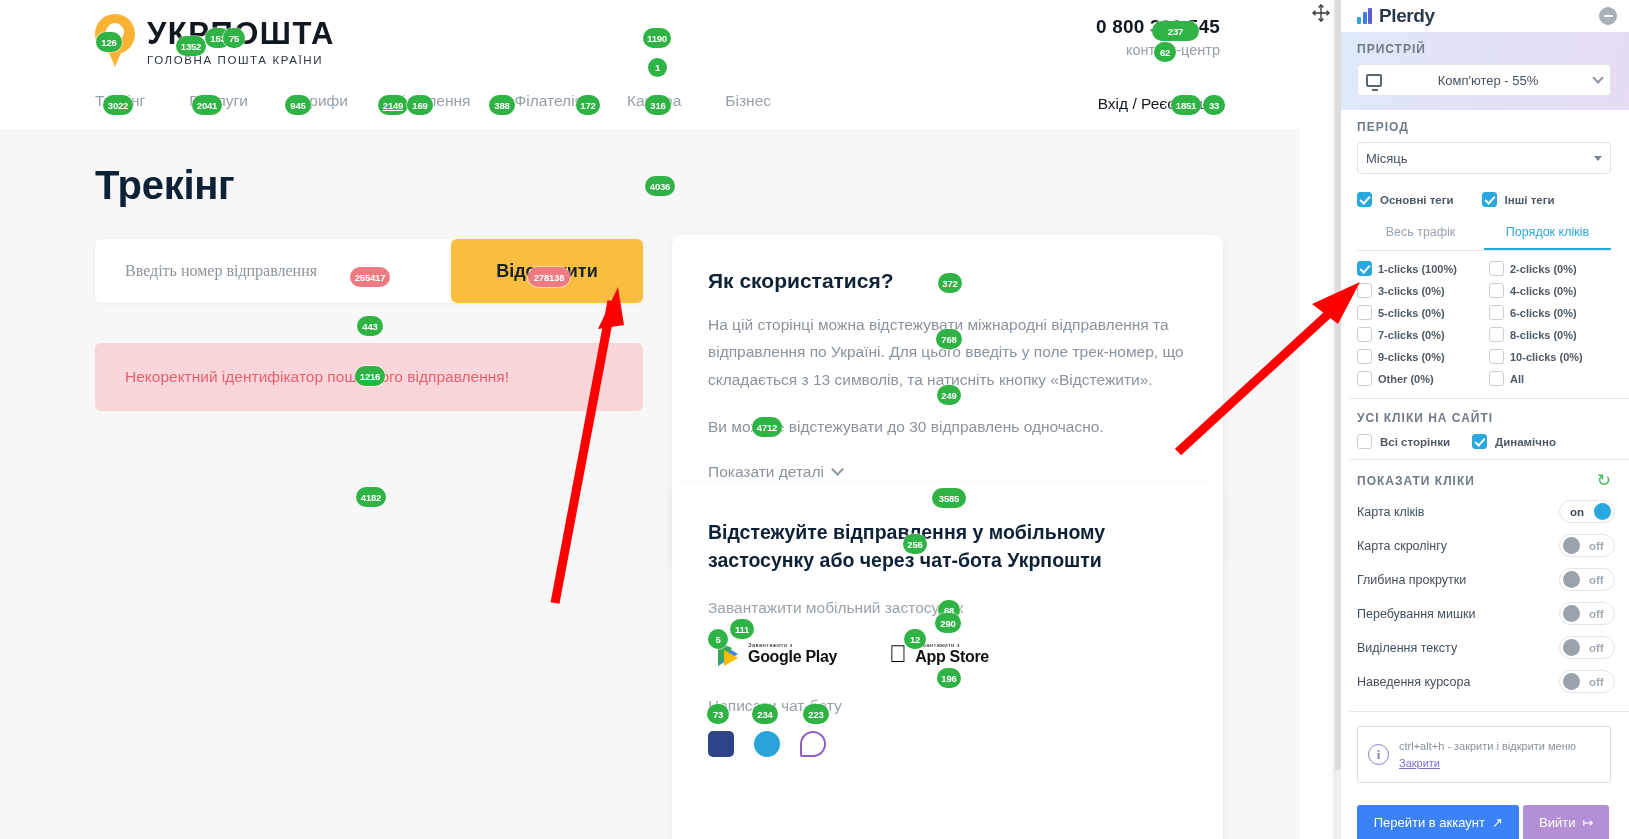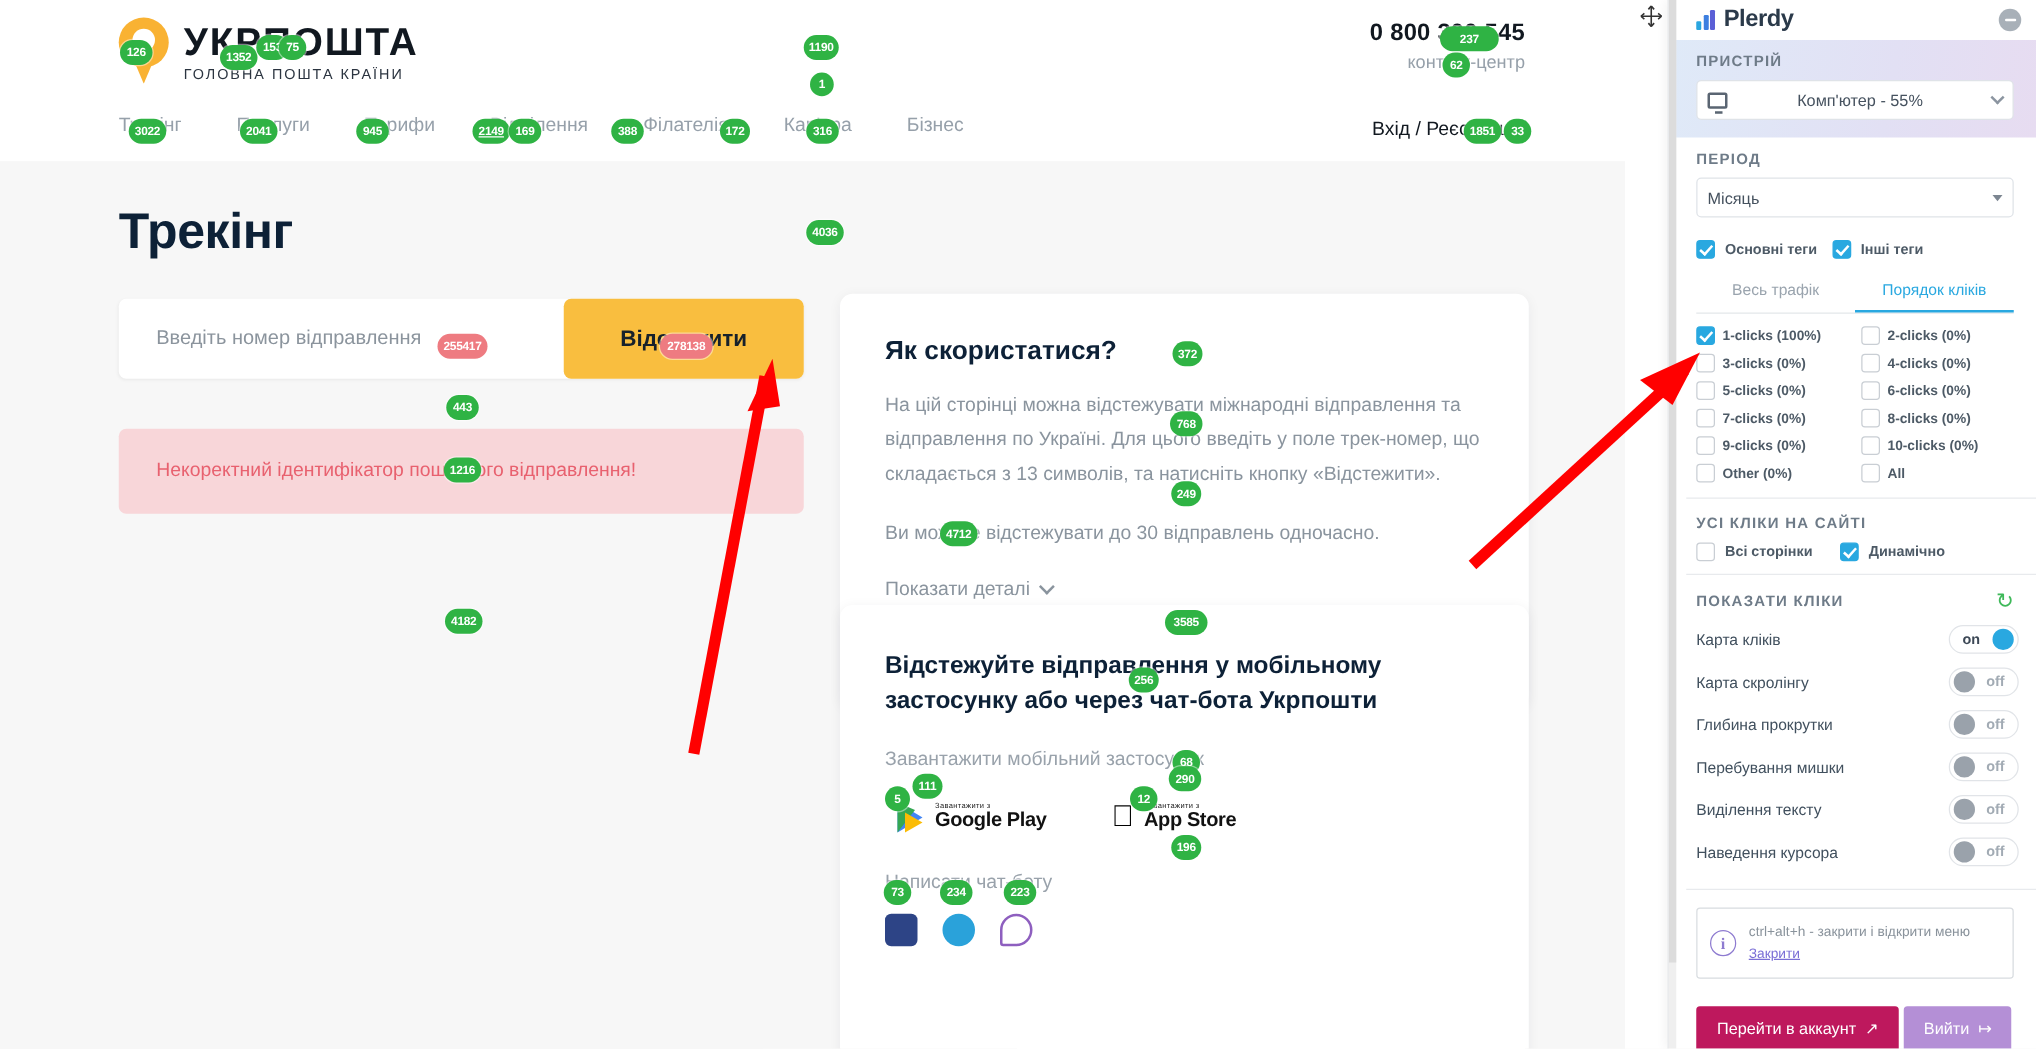--- a/index.html
+++ b/index.html
@@ -58,21 +58,21 @@
   }
 
   
   #track-form {
     position:absolute; left:95px; top:110px; width:548px; height:64px;
     background:#ffffff; border-radius:6px; box-shadow:0 1px 3px rgba(0,0,0,.06);
     display:flex; align-items:stretch;
   }
   #track-input {
     flex:1; border:0; outline:0; background:transparent;
-    font-size:16px; color:#6b7680; padding-left:30px; font-family:Liberation Sans, sans-serif;
+    font-size:16px; color:#6b7680; padding-left:30px; font-family:Liberation Serif, serif;
   }
   #track-input::placeholder { color:#8b949d; }
   #track-btn {
     width:192px; background:#F9BE3F; border:0; border-radius:6px; cursor:pointer;
     font-size:18px; font-weight:bold; color:#17212b; font-family:inherit;
   }
   #error-box {
     position:absolute; left:95px; top:214px; width:548px; height:68px;
     background:#f8d6d9; border-radius:6px;
     display:flex; align-items:center; padding-left:30px;
@@ -163,21 +163,21 @@
 
   .cb-row { display:flex; align-items:center; gap:8px; }
   .cbox { width:15px;height:15px;border:1px solid #c9ced4;border-radius:3px;background:#fff;flex:0 0 auto;}
   .cbox.on { background:#29A8E0; border-color:#29A8E0; position:relative;}
   .cbox.on:after{
     content:""; position:absolute; left:4px; top:1px; width:4px; height:8px;
     border-right:2px solid #fff; border-bottom:2px solid #fff; transform:rotate(42deg);
   }
   .cb-txt { font-size:11.5px; color:#4d5a66; font-weight:bold;}
 
-  #tags-row { display:flex; gap:12px; padding:6px 18px 10px 22px;text-align:right;}
+  #tags-row { display:flex; gap:28px; padding:6px 18px 10px 22px;text-align:right;}
 
   #tabs { display:flex; border-bottom:1px solid #e4e7ea; margin:0 18px 0 22px; }
   .tab { flex:1; text-align:center; padding:8px 0 9px; font-size:12.5px; color:#9aa4ae; cursor:pointer;}
   .tab.active { color:#29A8E0; border-bottom:2px solid #29A8E0; }
 
   #clickorder { padding:10px 14px 12px 22px; }
   .co-grid { display:grid; grid-template-columns:1fr 1fr; row-gap:7px; column-gap:6px; }
   .co-item { display:flex; align-items:center; gap:6px;}
   .co-item .cb-txt{ font-weight:bold; font-size:11px; color:#4d5a66; }
 
@@ -211,21 +211,21 @@
     width:21px;height:21px;border-radius:50%;border:1.5px solid #8E7BD0;
     color:#8E7BD0;font-size:13px;font-weight:bold;display:flex;align-items:center;justify-content:center;
     font-family:"Liberation Serif", serif; flex:0 0 auto;
   }
   #infobox .txt { font-size:11px; color:#8a939c; line-height:1.5;}
   #infobox .txt a { color:#7b6fd6; }
 
   #bottom-btns { position:absolute; left:22px; bottom:0; display:flex; gap:4px; width:252px;}
   .bbtn { flex:1; height:34px; display:flex;align-items:center;justify-content:center;gap:7px;
           color:#fff;font-size:13px; border-radius:3px 3px 0 0; cursor:pointer;}
-  #btn-account { background:#be185d; flex:1.9;}
+  #btn-account { background:#3b82f6; flex:1.9;}
   #btn-logout { background:#B48FD6; }
 
   
   #drag-handle { position:absolute; left:1310px; top:2px; width:22px;height:22px; z-index:40; cursor:move;}
 </style>
 </head>
 <body>
 
 <div id="site">
 

